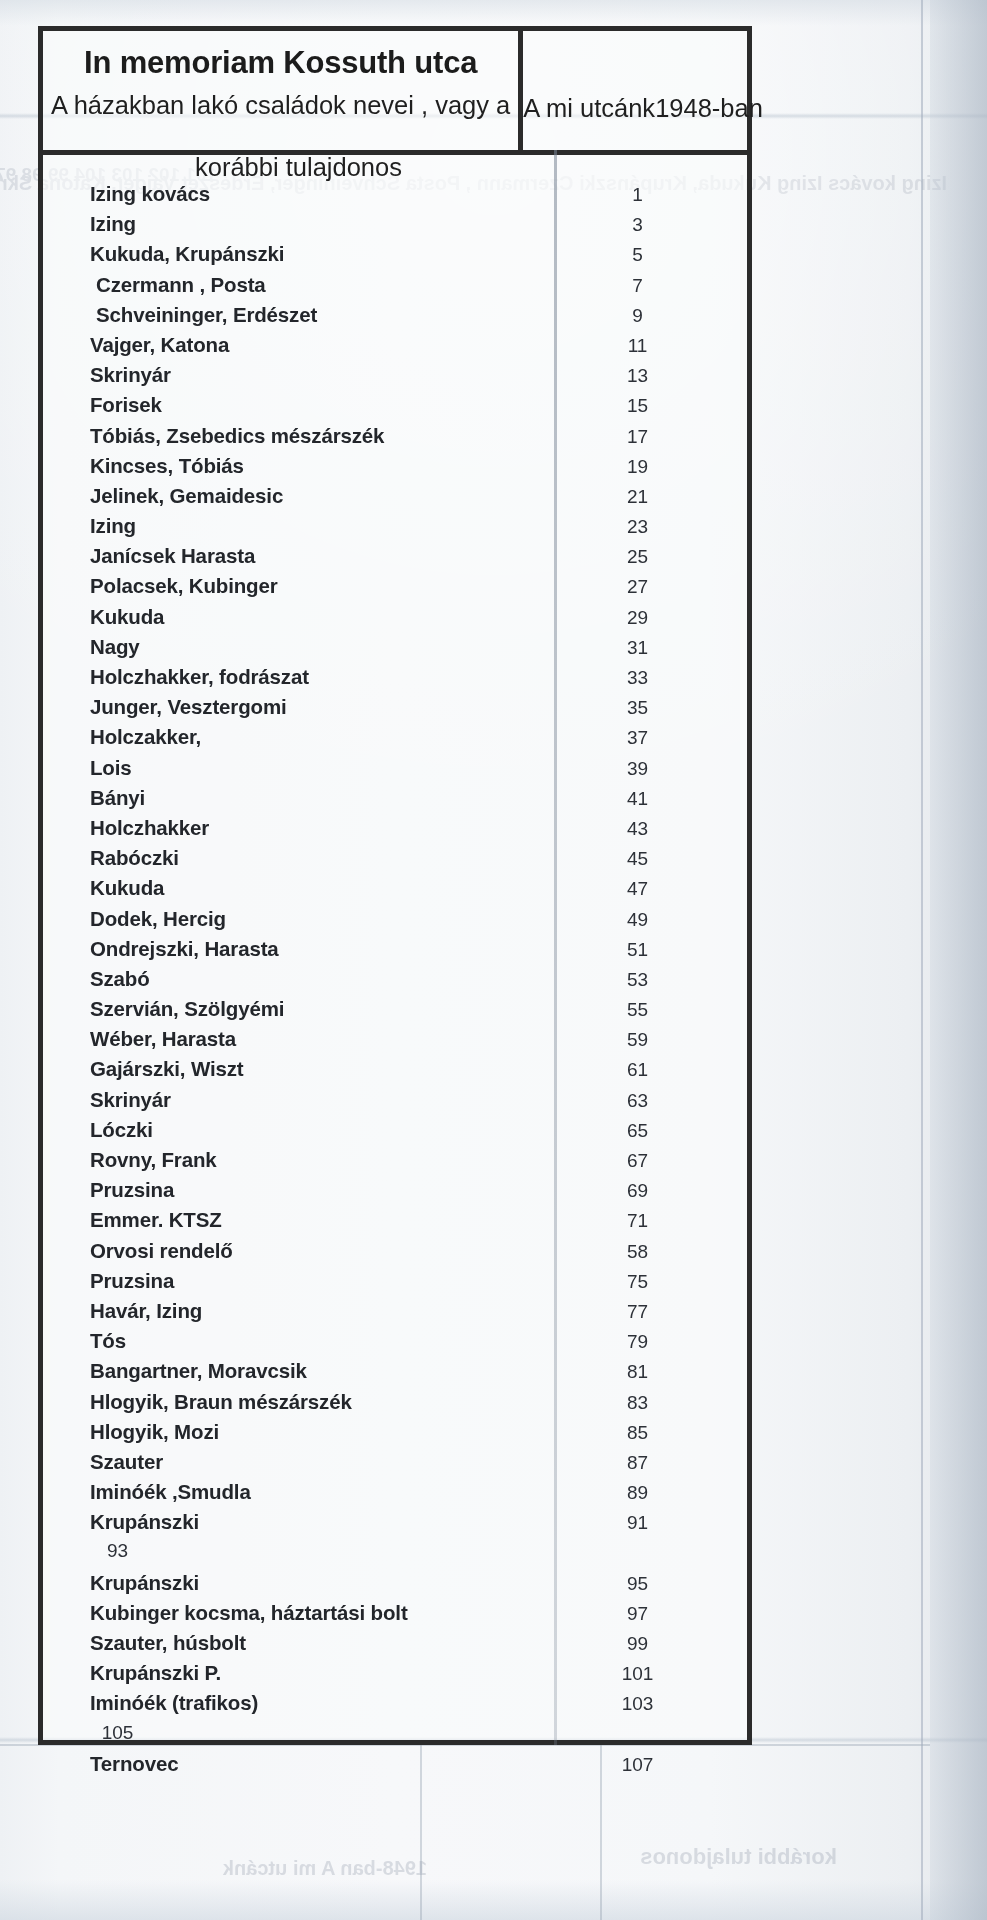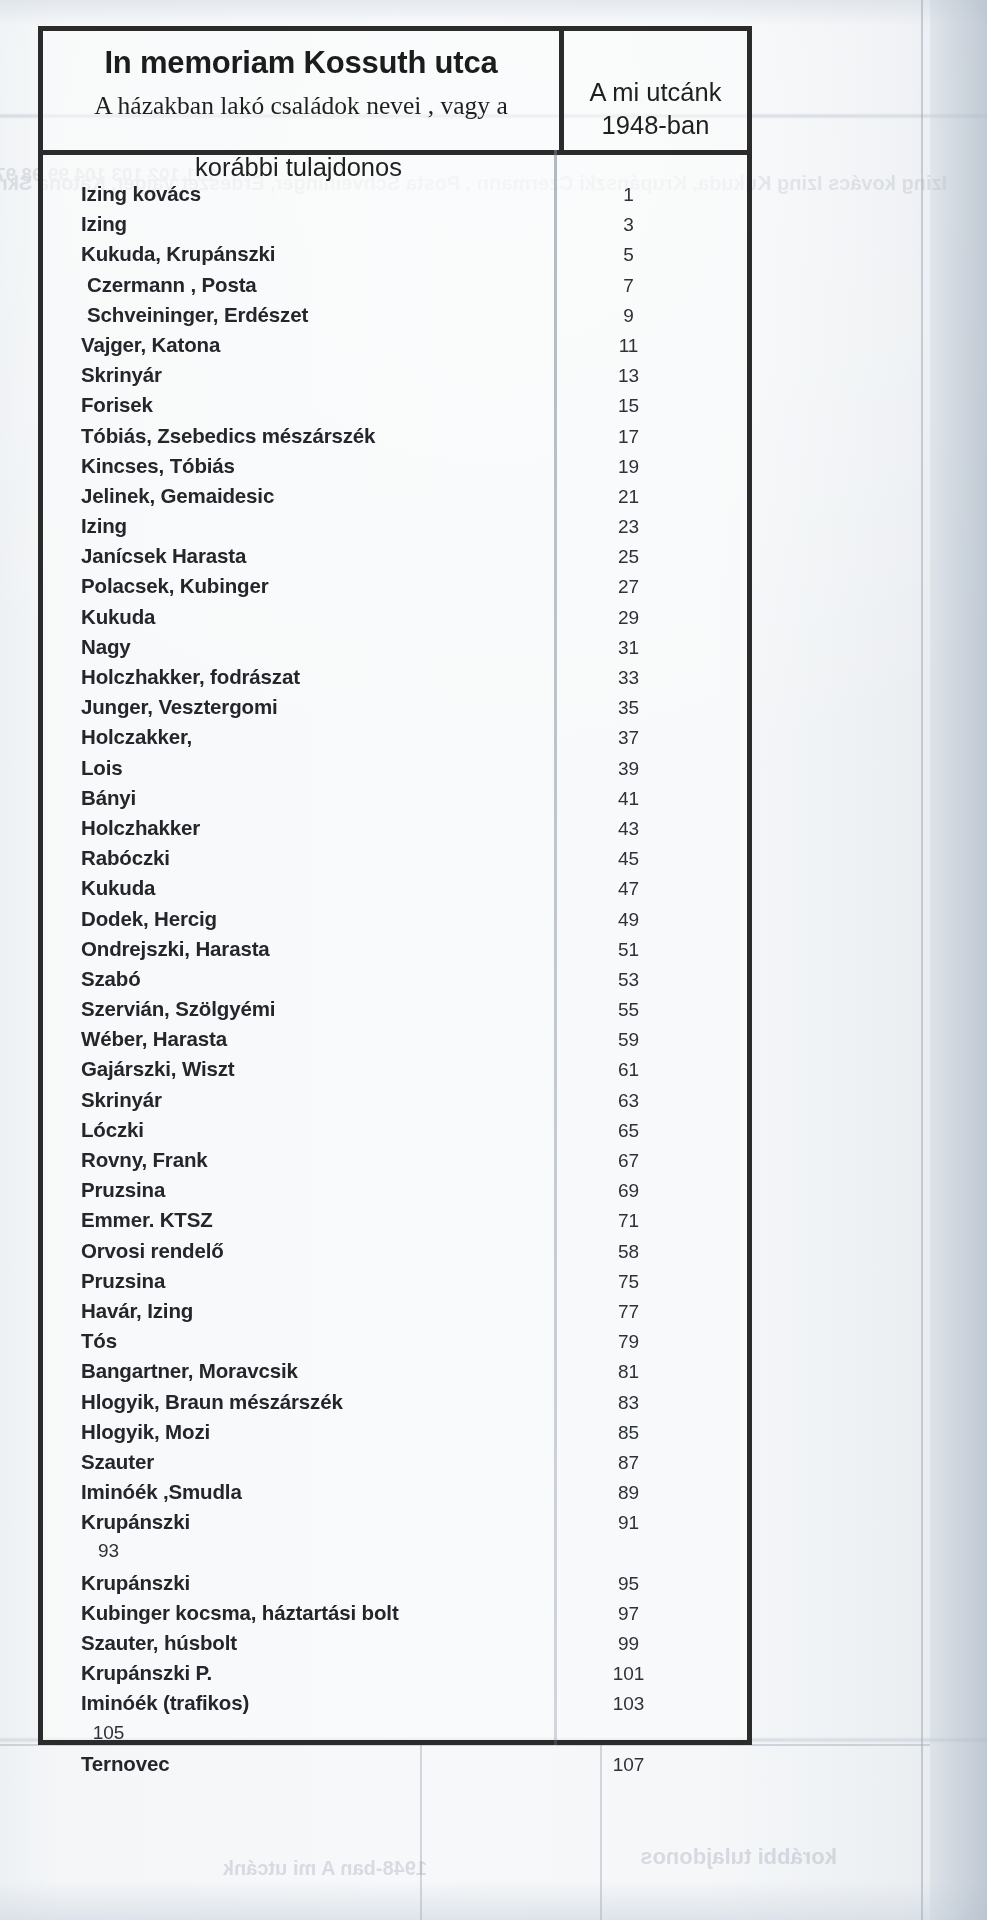--- a/index.html
+++ b/index.html
@@ -127,26 +127,24 @@
     line-height: 44px;
     margin-top: 6px;
   }
   #doc-subtitle {
     font-size: 25.5px;
     font-weight: normal;
     color: #1f1f1f;
     line-height: 31px;
     margin-top: 5px;
     white-space: nowrap;
-    font-family: Liberation Serif, serif;
   }
   #head-right {
     flex: 1;
     display: flex;
-    flex-direction: column;
     justify-content: center;
     align-items: center;
     padding-top: 36px;
     box-sizing: border-box;
   }
   .head-right-line {
     font-size: 25.5px;
     color: #1f1f1f;
     line-height: 33px;
     white-space: nowrap;
@@ -160,21 +158,21 @@
     width: 521px;
     text-align: center;
     font-size: 25.5px;
     color: #1f1f1f;
     line-height: 30px;
     z-index: 4;
   }
 
   #rows {
     position: absolute;
-    left: 30px;
+    left: 39px;
     top: 182px;
     width: 704px;
     z-index: 3;
   }
   .row {
     display: flex;
     align-items: baseline;
     height: 30.2px;
   }
   .cell-name {

